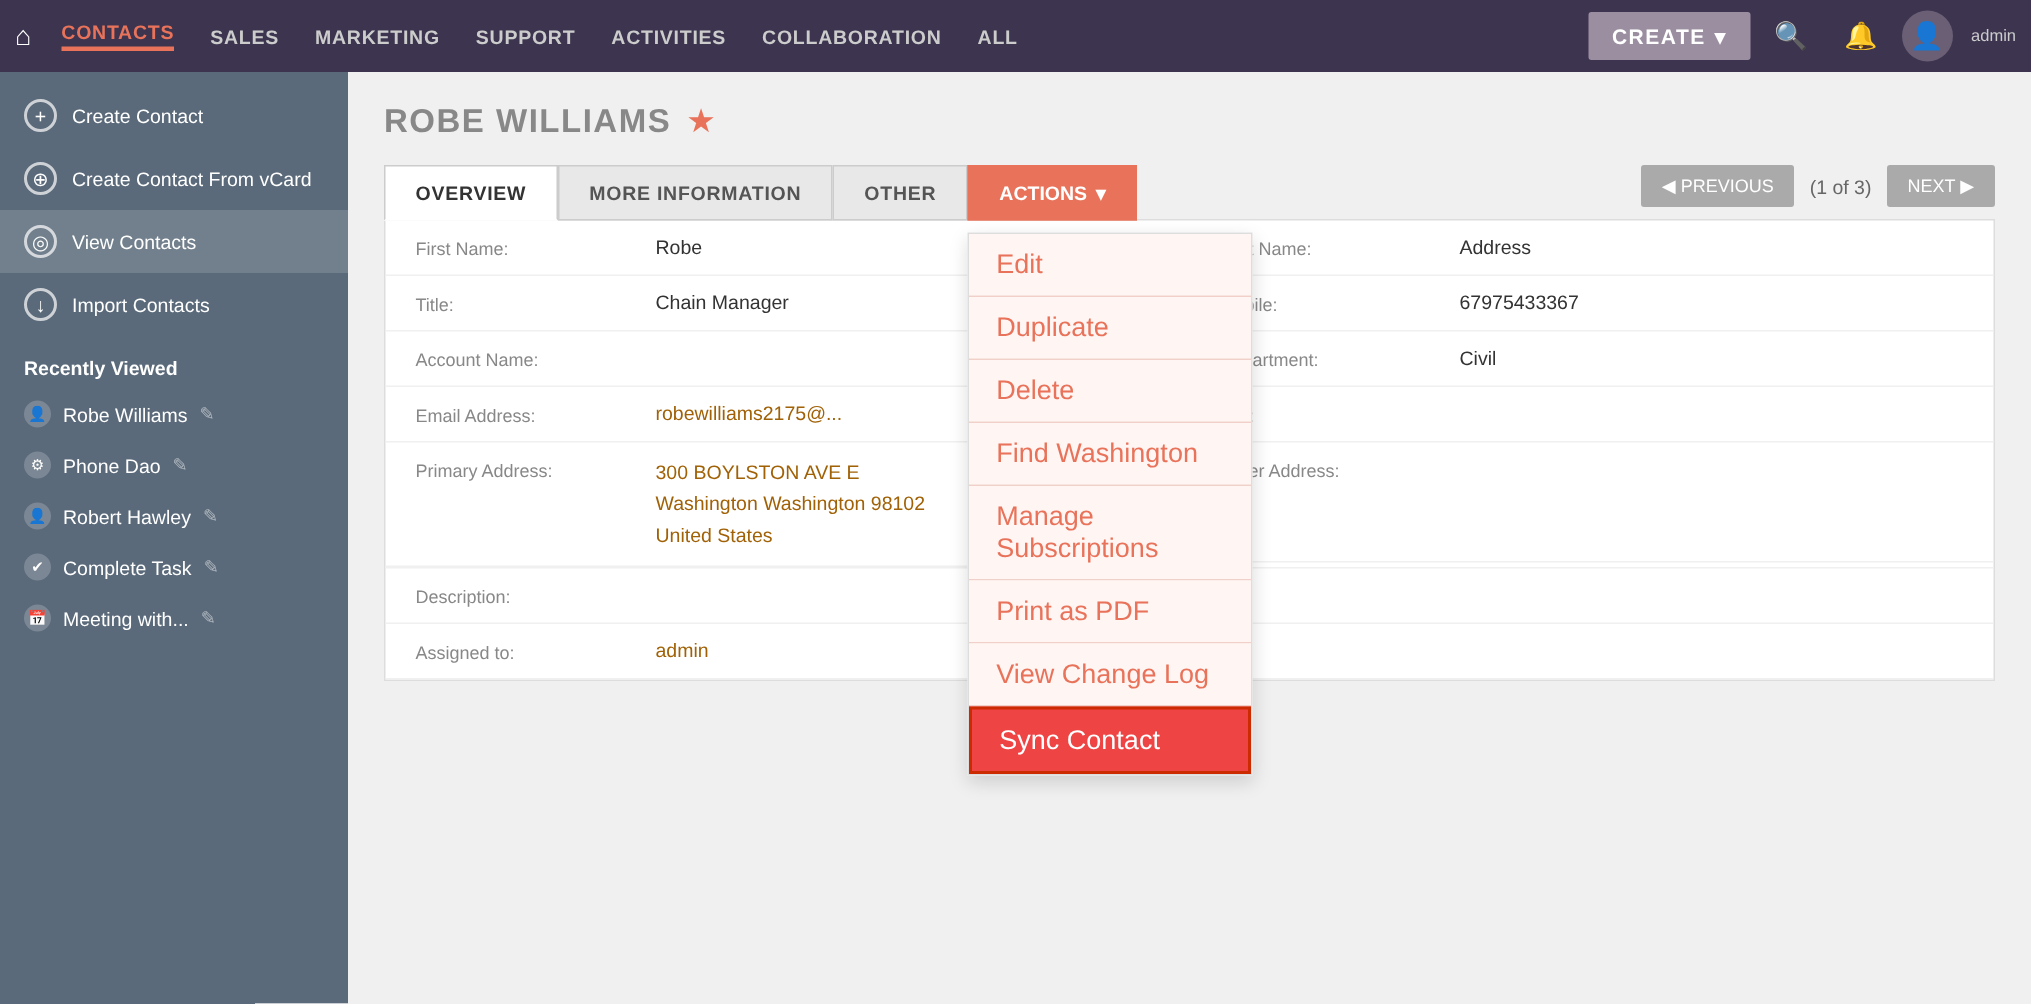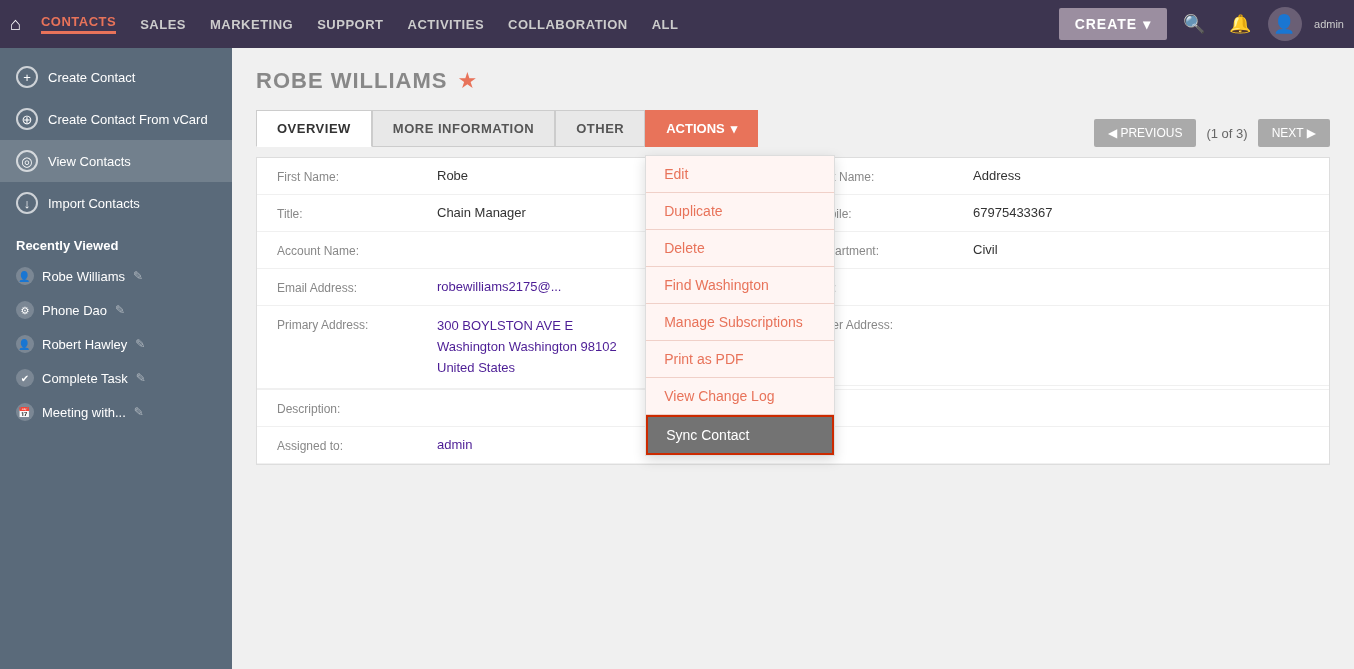--- a/index.html
+++ b/index.html
@@ -168,22 +168,22 @@
       font-size: 22px;
       font-weight: bold;
       color: #888;
       letter-spacing: 1px;
     }
     .star-icon { color: #e8735a; font-size: 22px; }
 
     
     .tab-bar {
       display: flex;
-      align-items: flex-end;
-      margin-bottom: 11px;
+      align-items: flex-start;
+      margin-bottom: 0;
       position: relative;
     }
     .tab {
       padding: 10px 20px;
       font-size: 13px;
       font-weight: bold;
       cursor: pointer;
       border: 1px solid #ccc;
       background: #e8e8e8;
       color: #555;
@@ -234,27 +234,27 @@
       top: 45px;
       left: 0;
       background: white;
       border: 1px solid #ddd;
       box-shadow: 0 4px 12px rgba(0,0,0,0.15);
       z-index: 100;
       min-width: 190px;
     }
     .dropdown-item {
       padding: 10px 18px;
-      font-size: 14px;
+      font-size: 18px;
       color: #e8735a;
       cursor: pointer;
       background: #fff5f3;
     }
     .dropdown-item.highlighted {
-      background: #737373;
+      background: #ef4444;
       color: white;
       border: 2px solid #cc2a00;
     }
     .dropdown-divider {
       border: none;
       border-top: 1px solid #f0d0c8;
       margin: 0;
     }
 
     
@@ -273,21 +273,21 @@
     .detail-label {
       font-size: 12px;
       color: #888;
       font-weight: normal;
       padding-top: 2px;
     }
     .detail-value {
       font-size: 13px;
       color: #333;
     }
-    .detail-value.link { color: #4c1d95; }
+    .detail-value.link { color: #a16207; }
     .detail-value.address {
       line-height: 1.6;
     }
     .left-col, .right-col {
       padding: 0;
     }
     .tab-content-area {
       display: grid;
       grid-template-columns: 1fr 1fr;
     }

